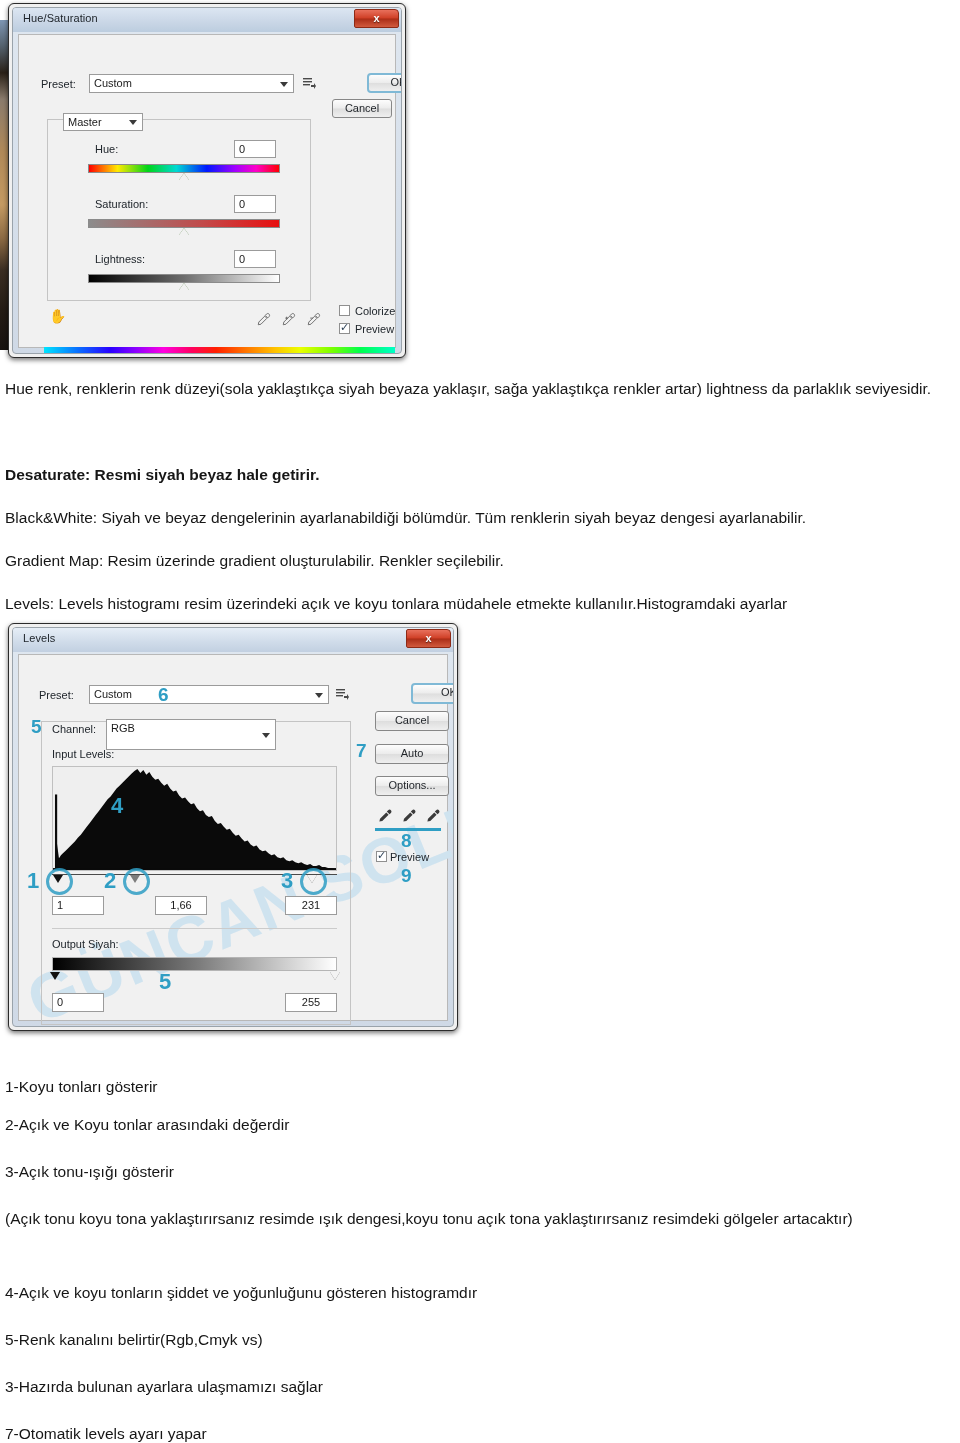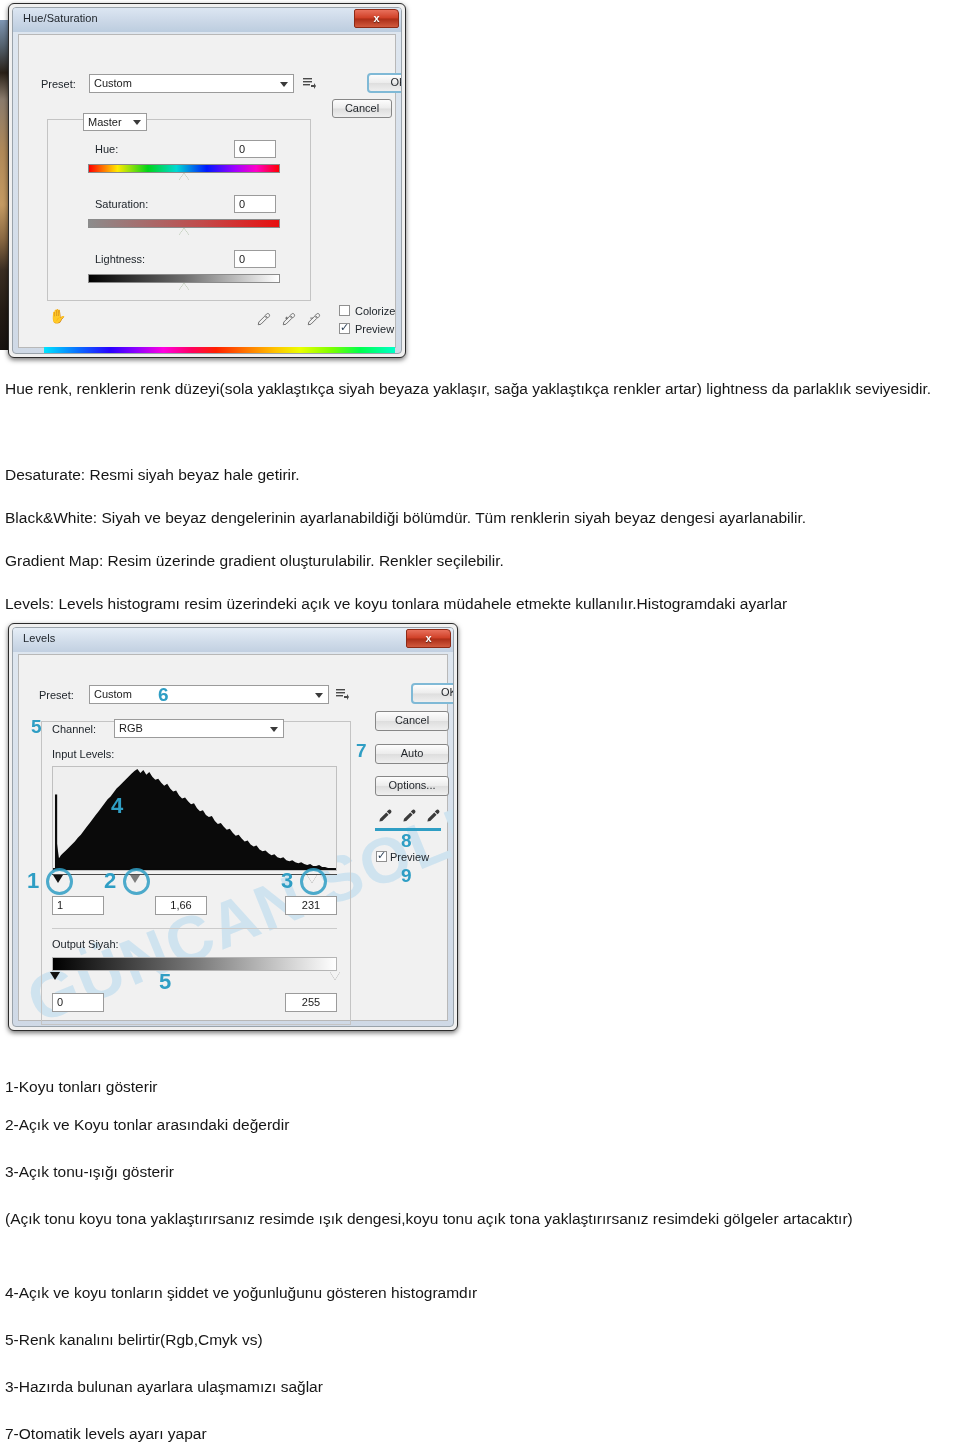--- a/index.html
+++ b/index.html
@@ -326,21 +326,21 @@
         <rect x="1" y="2" width="9" height="1.4" fill="#4a4a4a"></rect>
         <rect x="1" y="5" width="9" height="1.4" fill="#4a4a4a"></rect>
         <rect x="1" y="8" width="7" height="1.4" fill="#4a4a4a"></rect>
         <path d="M9 9 l3 0 l0 -2 l2 3 l-2 3 l0 -2 l-3 0 z" fill="#4a4a4a"></path>
       </svg>
 
       <div class="ps-btn primary" style="left:311px; top:38px; width:63px; height:20px;">OK</div>
       <div class="ps-btn" style="left:313px; top:64px; width:60px; height:19px;">Cancel</div>
 
       <div class="ps-groupbox" style="left:28px; top:84px; width:264px; height:182px;"></div>
-      <div class="ps-combo" style="left:44px; top:78px; width:64px; height:18px;margin-left:20px;">
+      <div class="ps-combo" style="left:44px; top:78px; width:80px; height:18px;">
         <span>Master</span>
         <span class="caret"></span>
       </div>
 
       <div class="lbl" style="left:76px; top:108px;">Hue:</div>
       <div class="ps-field" style="left:215px; top:105px; width:42px; height:18px;">0</div>
       <div class="hs-slider-track hue-track" style="left:69px; top:129px; width:192px;"></div>
       <div class="hs-thumb" style="left:160px; top:138px;"></div>
 
       <div class="lbl" style="left:76px; top:163px;">Saturation:</div>
@@ -375,21 +375,21 @@
       <div class="chk on" style="left:320px; top:288px;"></div>
       <div class="lbl" style="left:336px; top:288px;">Preview</div>
 
       <div class="rainbow-bar" style="left:25px; top:312px; width:351px;"></div>
 
     </div>
   </div>
 </div>
 
 <div class="doc-text" style="top:374px;">Hue renk, renklerin renk düzeyi(sola yaklaştıkça siyah beyaza yaklaşır, sağa yaklaştıkça renkler artar) lightness da parlaklık seviyesidir.</div>
-<div class="doc-text" style="top:460px;">Desaturate: Resmi siyah beyaz hale getirir.</div>
+<div class="doc-text" style="top:460px;font-weight:bold;">Desaturate: Resmi siyah beyaz hale getirir.</div>
 <div class="doc-text" style="top:503px;">Black&amp;White: Siyah ve beyaz dengelerinin ayarlanabildiği bölümdür. Tüm renklerin siyah beyaz dengesi ayarlanabilir.</div>
 <div class="doc-text" style="top:546px;">Gradient Map: Resim üzerinde gradient oluşturulabilir. Renkler seçilebilir.</div>
 <div class="doc-text" style="top:589px;">Levels: Levels histogramı resim üzerindeki açık ve koyu tonlara müdahele etmekte kullanılır.Histogramdaki ayarlar</div>
 
 <div class="ps-dialog" id="levels">
   <div class="ps-dialog-inner">
 
     <div class="ps-titlebar">
       <div class="ps-title">Levels</div>
       <div class="ps-close">x</div>
@@ -433,21 +433,21 @@
       <div style="position:absolute;left:356px;top:173px;width:66px;height:3px;background:#2f9ec4;"></div>
       <span class="callout small" style="left:382px; top:176px;">8</span>
 
       <div class="chk on" style="left:357px; top:196px;"></div>
       <div class="lbl" style="left:371px; top:196px;">Preview</div>
       <span class="callout small" style="left:382px; top:211px;">9</span>
 
       <div class="ps-groupbox" style="left:22px; top:66px; width:310px; height:304px;"></div>
       <span class="callout small" style="left:12px; top:62px;">5</span>
       <div class="lbl" style="left:33px; top:68px;">Channel:</div>
-      <div class="ps-combo" style="left:95px; top:64px; width:170px; height:19px;">
+      <div class="ps-combo" style="left:87px; top:64px; width:170px; height:31px;">
         <span>RGB</span>
         <span class="caret"></span>
       </div>
 
       <div class="lbl" style="left:33px; top:93px;">Input Levels:</div>
 
       <div class="hist-box" style="left:33px; top:111px; width:285px; height:105px;">
         <svg class="hist-svg" viewBox="0 0 285 105" preserveAspectRatio="none">
           <rect x="0" y="0" width="285" height="105" fill="#efefef"></rect>
 

